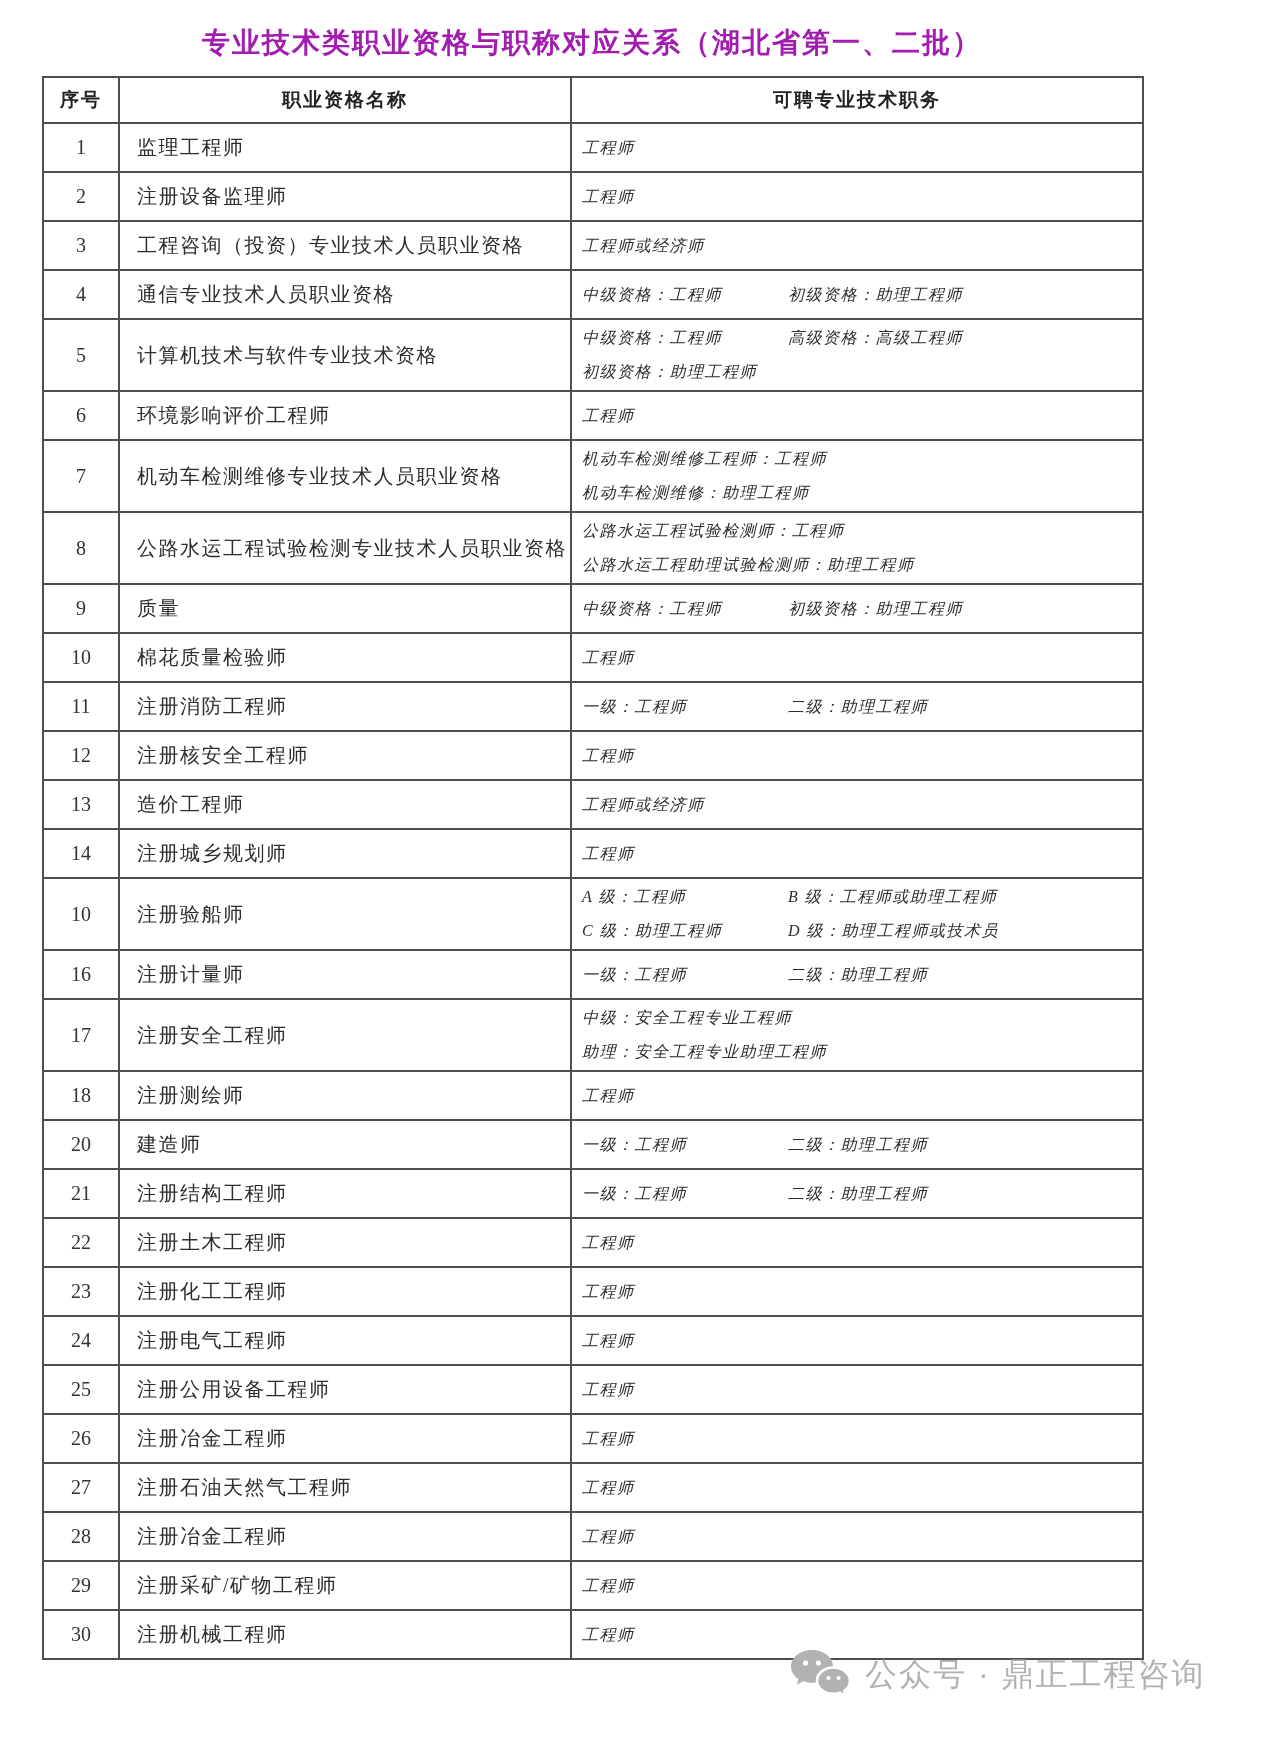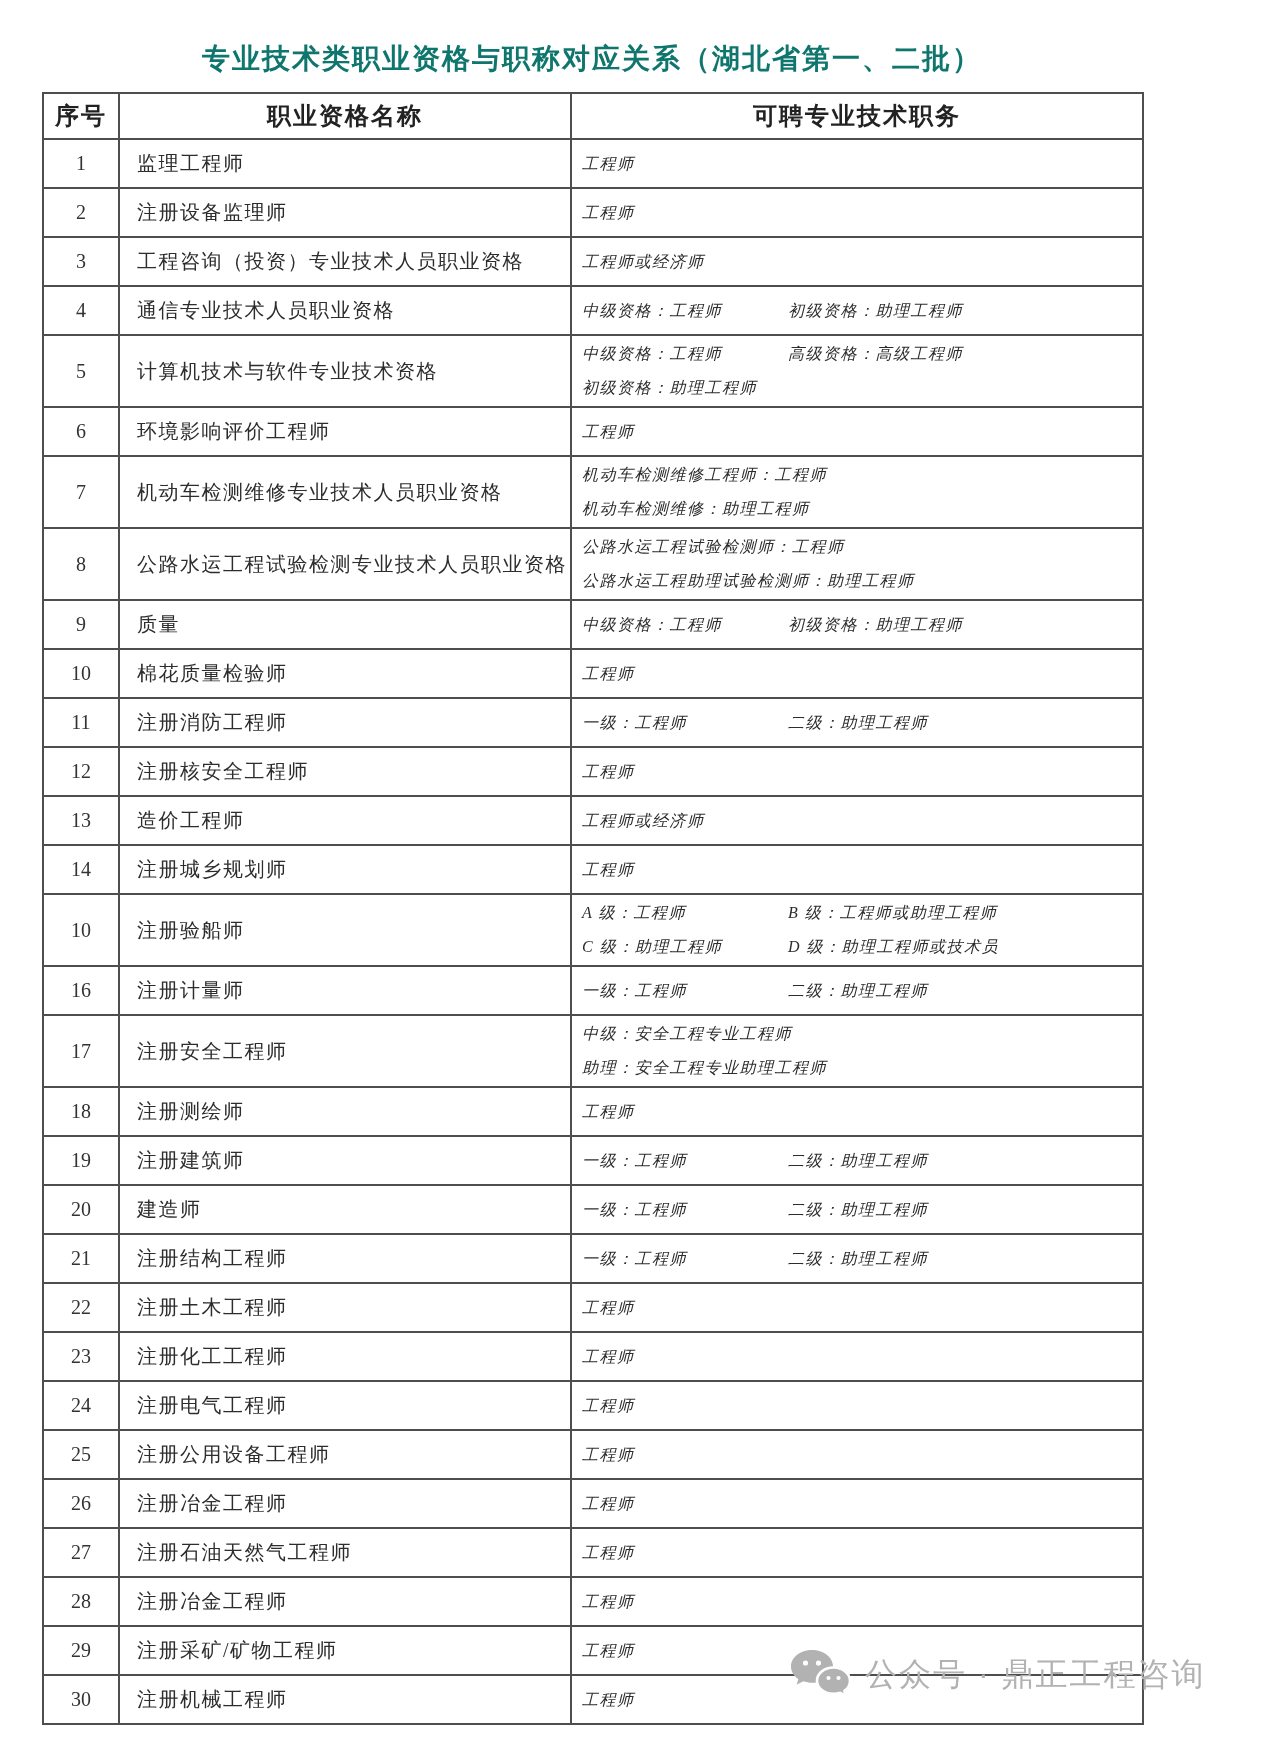--- a/index.html
+++ b/index.html
@@ -11,42 +11,42 @@
     overflow: hidden;
   }
   .doc {
     position: relative;
     width: 1280px; height: 1738px;
     background: #ffffff;
   }
   .doc-title {
     margin-left: 42px;
     width: 1100px;
-    padding-top: 40px;
+    padding-top: 24px;
     text-align: center;
     font-size: 28px;
     font-weight: bold;
     letter-spacing: 2px;
-    color: #0f766e;
+    color: #a21caf;
     font-family: "Liberation Sans", sans-serif;
   }
   table.qual-table {
     margin: 14px 0 0 42px;
     width: 1100px;
     border-collapse: collapse;
     table-layout: fixed;
     border: 2px solid #4e4e4e;
   }
   .qual-table th, .qual-table td {
     border: 2px solid #4e4e4e;
     vertical-align: middle;
   }
   .qual-table th {
     height: 46px;
-    font-size: 24px;
+    font-size: 19px;
     font-weight: bold;
     text-align: center;
     letter-spacing: 2px;
     color: #222222;
   }
   col.col-num  { width: 76px; }
   col.col-name { width: 452px; }
   col.col-pos  { width: 572px; }
   tr.single { height: 49px; }
   tr.double { height: 72px; }
@@ -236,27 +236,20 @@
       <td class="c-pos">
             <div class="line"><span class="seg">中级：安全工程专业工程师</span></div>
             <div class="line"><span class="seg">助理：安全工程专业助理工程师</span></div>
           </td>
     </tr>
         <tr class="single">
       <td class="c-num">18</td>
       <td class="c-name">注册测绘师</td>
       <td class="c-pos">
             <div class="line"><span class="seg">工程师</span></div>
-          </td>
-    </tr>
-        <tr class="single">
-      <td class="c-num">19</td>
-      <td class="c-name">注册建筑师</td>
-      <td class="c-pos">
-            <div class="line"><span class="seg">一级：工程师</span><span class="seg">二级：助理工程师</span></div>
           </td>
     </tr>
         <tr class="single">
       <td class="c-num">20</td>
       <td class="c-name">建造师</td>
       <td class="c-pos">
             <div class="line"><span class="seg">一级：工程师</span><span class="seg">二级：助理工程师</span></div>
           </td>
     </tr>
         <tr class="single">

